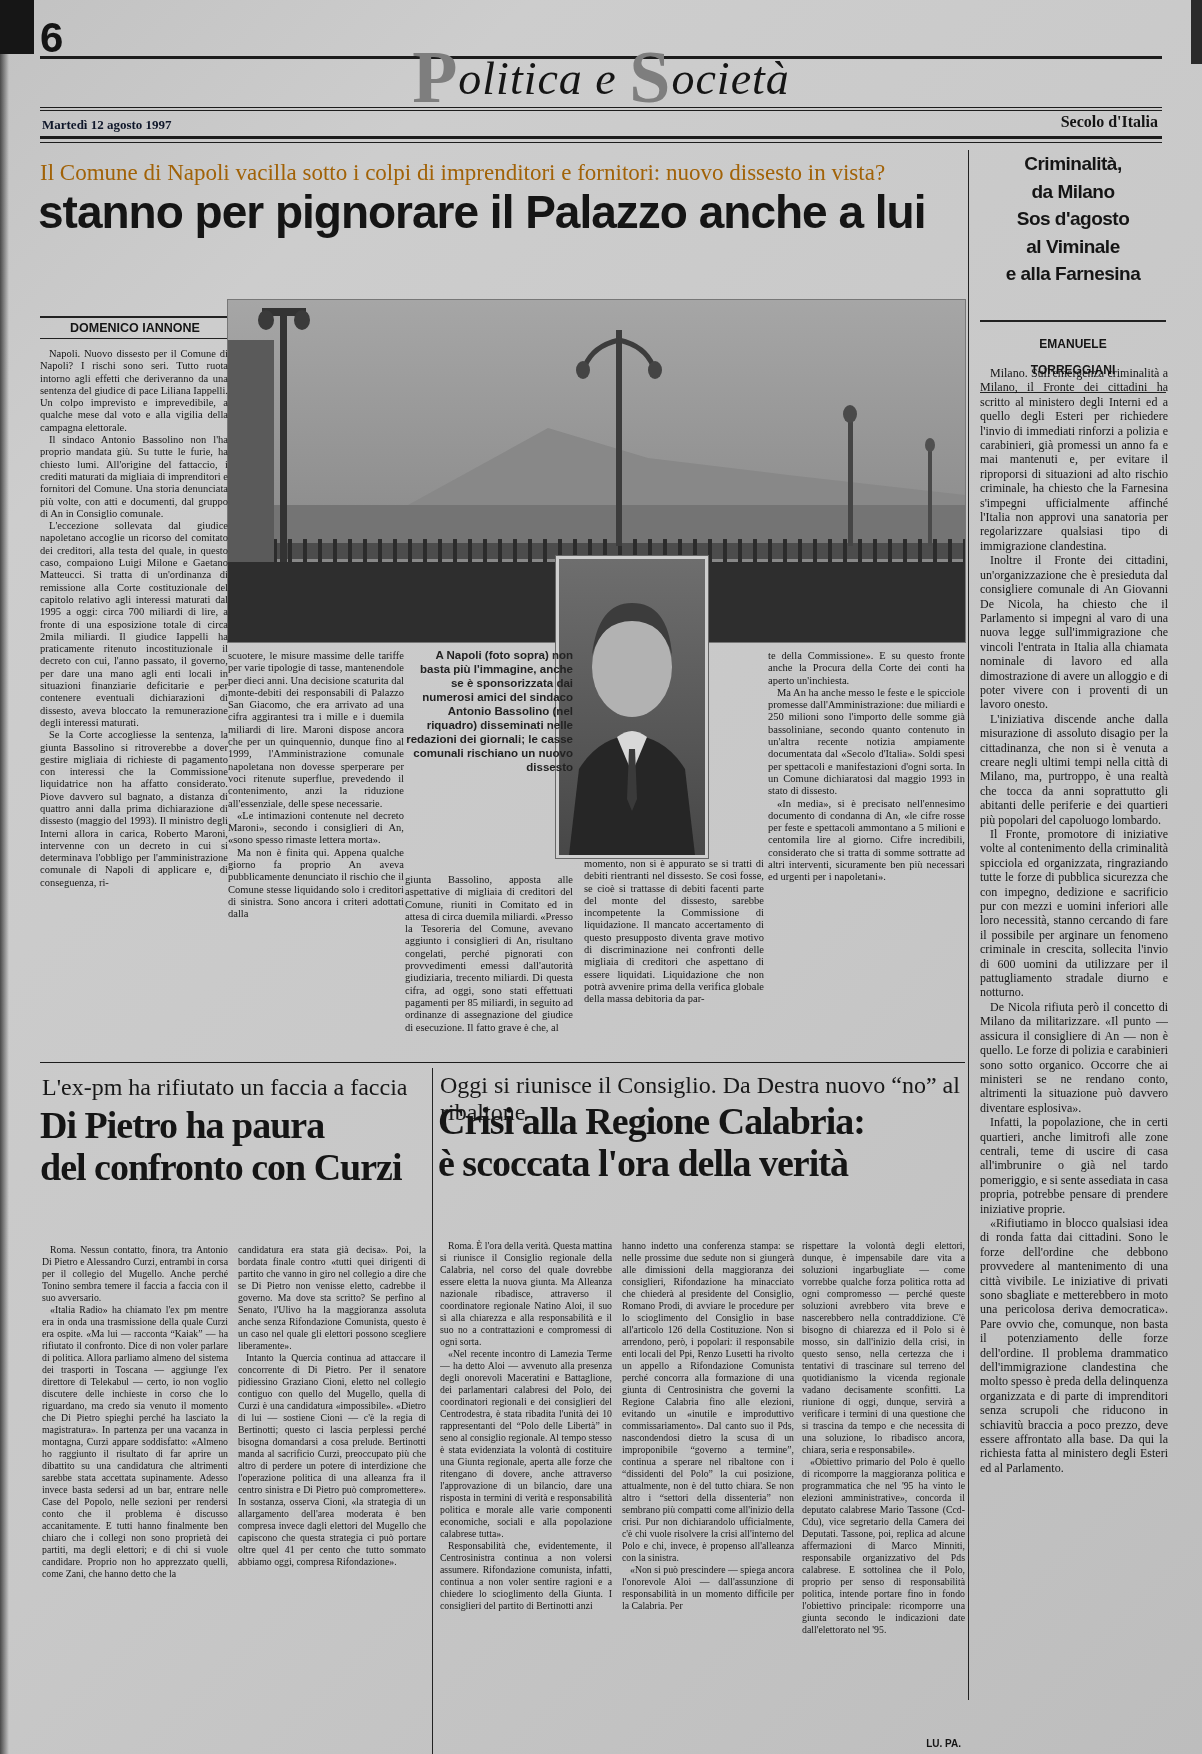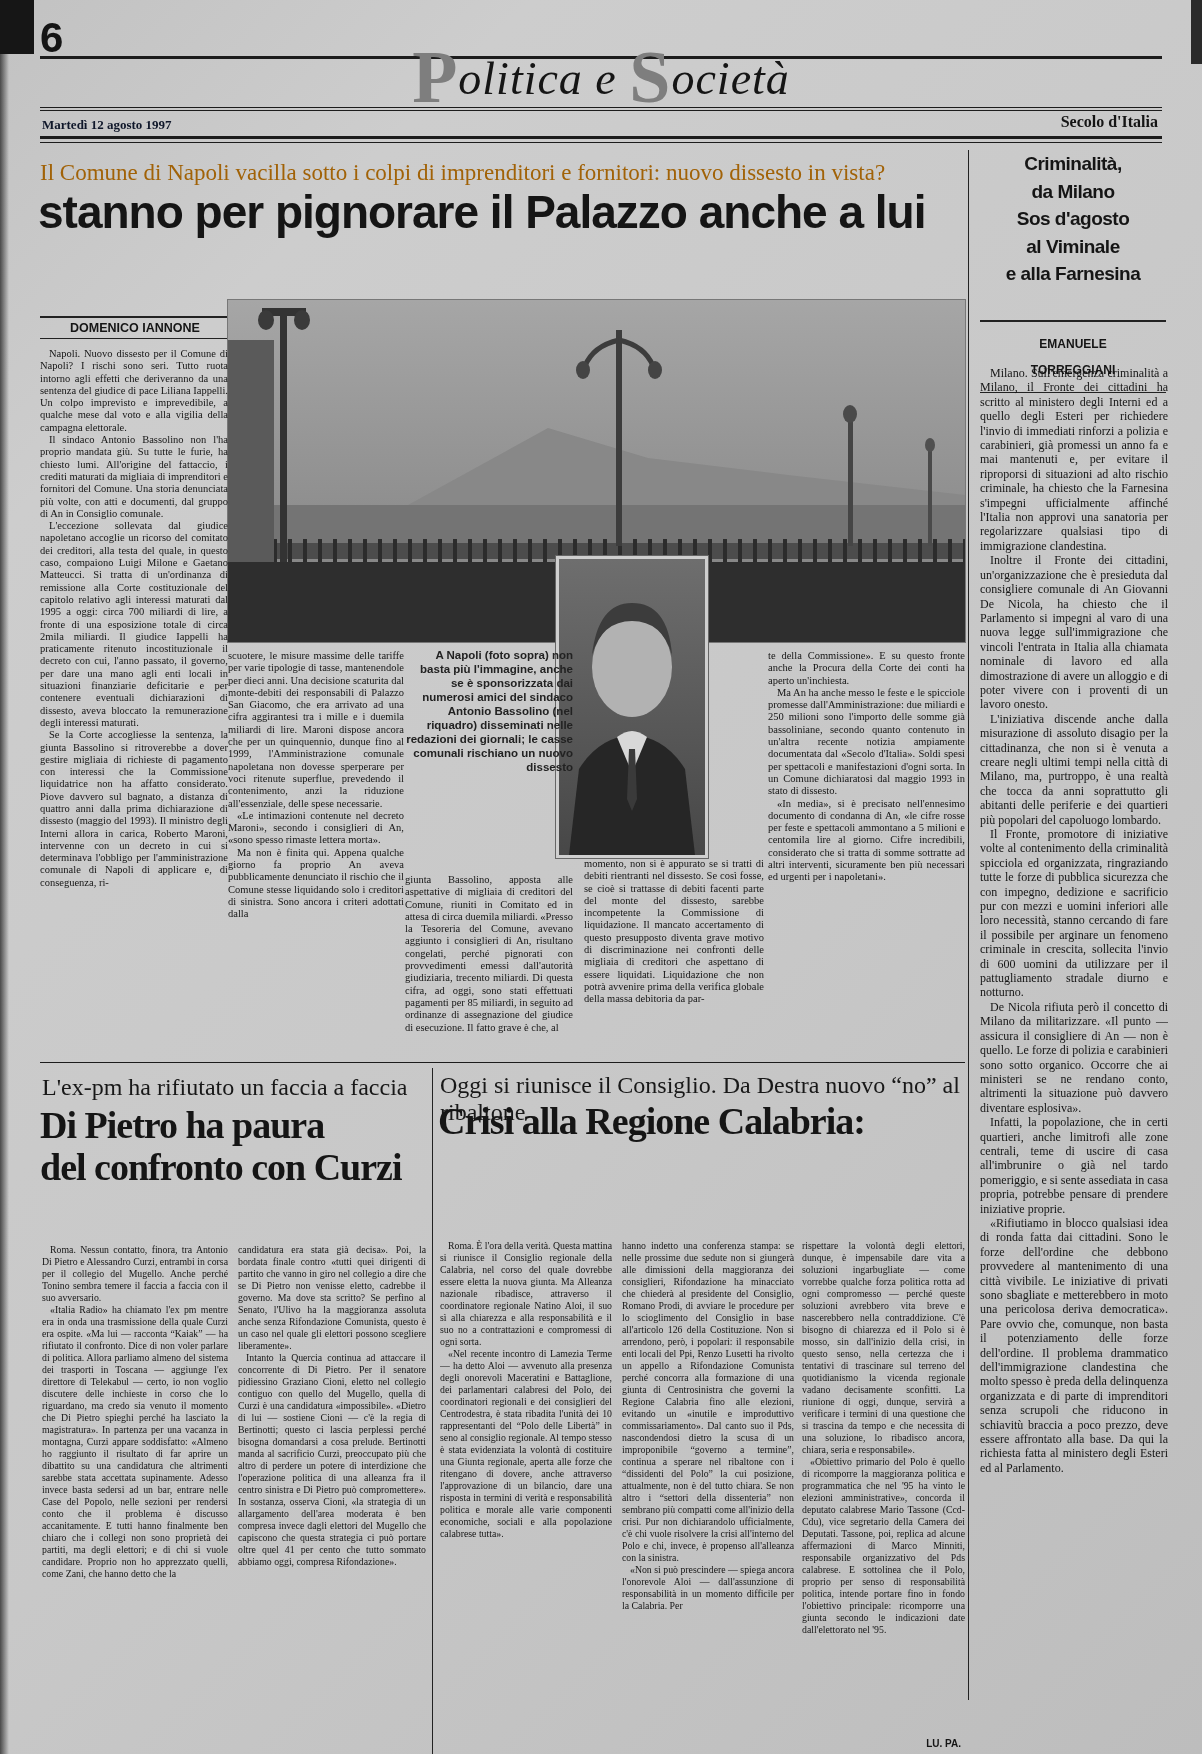--- a/index.html
+++ b/index.html
@@ -180,24 +180,26 @@
     <p>«Italia Radio» ha chiamato l'ex pm mentre era in onda una trasmissione della quale Curzi era ospite. «Ma lui — racconta “Kaiak” — ha rifiutato il confronto. Dice di non voler parlare di politica. Allora parliamo almeno del sistema dei trasporti in Toscana — aggiunge l'ex direttore di Telekabul — certo, io non voglio discutere delle inchieste in corso che lo riguardano, ma credo sia venuto il momento che Di Pietro spieghi perché ha lasciato la magistratura». In partenza per una vacanza in montagna, Curzi appare soddisfatto: «Almeno ho raggiunto il risultato di far aprire un dibattito su una candidatura che altrimenti sarebbe stata accettata supinamente. Adesso invece basta sedersi ad un bar, entrare nelle Case del Popolo, nelle sezioni per rendersi conto che il problema è discusso accanitamente. E tutti hanno finalmente ben chiaro che i collegi non sono proprietà dei partiti, ma degli elettori; e di chi si vuole candidare. Proprio non ho apprezzato quelli, come Zani, che hanno detto che la</p>
   </div>
 <div class="abs bcol cont" style="left:238px;top:1244px;width:188px;height:506px;">
     <p>candidatura era stata già decisa». Poi, la bordata finale contro «tutti quei dirigenti di partito che vanno in giro nel collegio a dire che se Di Pietro non venisse eletto, cadrebbe il governo. Ma dove sta scritto? Se perfino al Senato, l'Ulivo ha la maggioranza assoluta anche senza Rifondazione Comunista, questo è un caso nel quale gli elettori possono scegliere liberamente».</p>
     <p>Intanto la Quercia continua ad attaccare il concorrente di Di Pietro. Per il senatore pidiessino Graziano Cioni, eletto nel collegio contiguo con quello del Mugello, quella di Curzi è una candidatura «impossibile». «Dietro di lui — sostiene Cioni — c'è la regia di Bertinotti; questo ci lascia perplessi perché bisogna domandarsi a cosa prelude. Bertinotti manda al sacrificio Curzi, preoccupato più che altro di perdere un potere di interdizione che l'operazione politica di una alleanza fra il centro sinistra e Di Pietro può compromettere». In sostanza, osserva Cioni, «la strategia di un allargamento dell'area moderata è ben compresa invece dagli elettori del Mugello che capiscono che questa strategia ci può portare oltre quel 41 per cento che tutto sommato abbiamo oggi, compresa Rifondazione».</p>
   </div>
 
 <div class="abs b-kicker" style="left:440px;top:1072px;width:525px;">Oggi si riunisce il Consiglio. Da Destra nuovo “no” al ribaltone</div>
 <div class="abs b-headline" style="left:438px;top:1100px;width:528px;">
     <p>Crisi alla Regione Calabria:</p>
+    <p>è scoccata l'ora della verità</p>
   </div>
 <div class="abs bcol" style="left:440px;top:1240px;width:172px;height:512px;">
     <p>Roma. È l'ora della verità. Questa mattina si riunisce il Consiglio regionale della Calabria, nel corso del quale dovrebbe essere eletta la nuova giunta. Ma Alleanza nazionale ribadisce, attraverso il coordinatore regionale Natino Aloi, il suo sì alla chiarezza e alla responsabilità e il suo no a contrattazioni e compromessi di ogni sorta.</p>
     <p>«Nel recente incontro di Lamezia Terme — ha detto Aloi — avvenuto alla presenza degli onorevoli Maceratini e Battaglione, dei parlamentari calabresi del Polo, dei coordinatori regionali e dei consiglieri del Centrodestra, è stata ribadita l'unità dei 10 rappresentanti del “Polo delle Libertà” in seno al consiglio regionale. Al tempo stesso è stata evidenziata la volontà di costituire una Giunta regionale, aperta alle forze che ritengano di dovere, anche attraverso l'approvazione di un bilancio, dare una risposta in termini di verità e responsabilità politica e morale alle varie componenti economiche, sociali e alla popolazione calabrese tutta».</p>
+    <p>Responsabilità che, evidentemente, il Centrosinistra continua a non volersi assumere. Rifondazione comunista, infatti, continua a non voler sentire ragioni e a chiedere lo scioglimento della Giunta. I consiglieri del partito di Bertinotti anzi</p>
   </div>
 <div class="abs bcol cont" style="left:622px;top:1240px;width:172px;height:512px;">
     <p>hanno indetto una conferenza stampa: se nelle prossime due sedute non si giungerà alle dimissioni della maggioranza dei consiglieri, Rifondazione ha minacciato che chiederà al presidente del Consiglio, Romano Prodi, di avviare le procedure per lo scioglimento del Consiglio in base all'articolo 126 della Costituzione. Non si arrendono, però, i popolari: il responsabile enti locali del Ppi, Renzo Lusetti ha rivolto un appello a Rifondazione Comunista perché concorra alla formazione di una giunta di Centrosinistra che governi la Regione Calabria fino alle elezioni, evitando un «inutile e improduttivo commissariamento». Dal canto suo il Pds, nascondendosi dietro la scusa di un improponibile “governo a termine”, continua a sperare nel ribaltone con i “dissidenti del Polo” la cui posizione, attualmente, non è del tutto chiara. Se non altro i “settori della dissenteria” non sembrano più compatti come all'inizio della crisi. Pur non dichiarandolo ufficialmente, c'è chi vuole risolvere la crisi all'interno del Polo e chi, invece, è propenso all'alleanza con la sinistra.</p>
     <p>«Non si può prescindere — spiega ancora l'onorevole Aloi — dall'assunzione di responsabilità in un momento difficile per la Calabria. Per</p>
   </div>
 <div class="abs bcol cont" style="left:802px;top:1240px;width:163px;height:512px;">
   <span><p>rispettare la volontà degli elettori, dunque, è impensabile dare vita a soluzioni ingarbugliate — come vorrebbe qualche forza politica rotta ad ogni compromesso — perché queste soluzioni avrebbero vita breve e nascerebbero nella contraddizione. C'è bisogno di chiarezza ed il Polo si è mosso, sin dall'inizio della crisi, in questo senso, nella certezza che i tentativi di trascinare sul terreno del quotidianismo la vicenda regionale vadano decisamente sconfitti. La riunione di oggi, dunque, servirà a verificare i termini di una questione che si trascina da tempo e che necessita di una soluzione, lo ribadisco ancora, chiara, seria e responsabile».</p><p>«Obiettivo primario del Polo è quello di ricomporre la maggioranza politica e programmatica che nel '95 ha vinto le elezioni amministrative», concorda il deputato calabrese Mario Tassone (Ccd-Cdu), vice segretario della Camera dei Deputati. Tassone, poi, replica ad alcune affermazioni di Marco Minniti, responsabile organizzativo del Pds calabrese. E sottolinea che il Polo, proprio per senso di responsabilità politica, intende portare fino in fondo l'obiettivo principale: ricomporre una giunta secondo le indicazioni date dall'elettorato nel '95.</p></span>
   <span class="signature">LU. PA.</span>
 </div>
 

